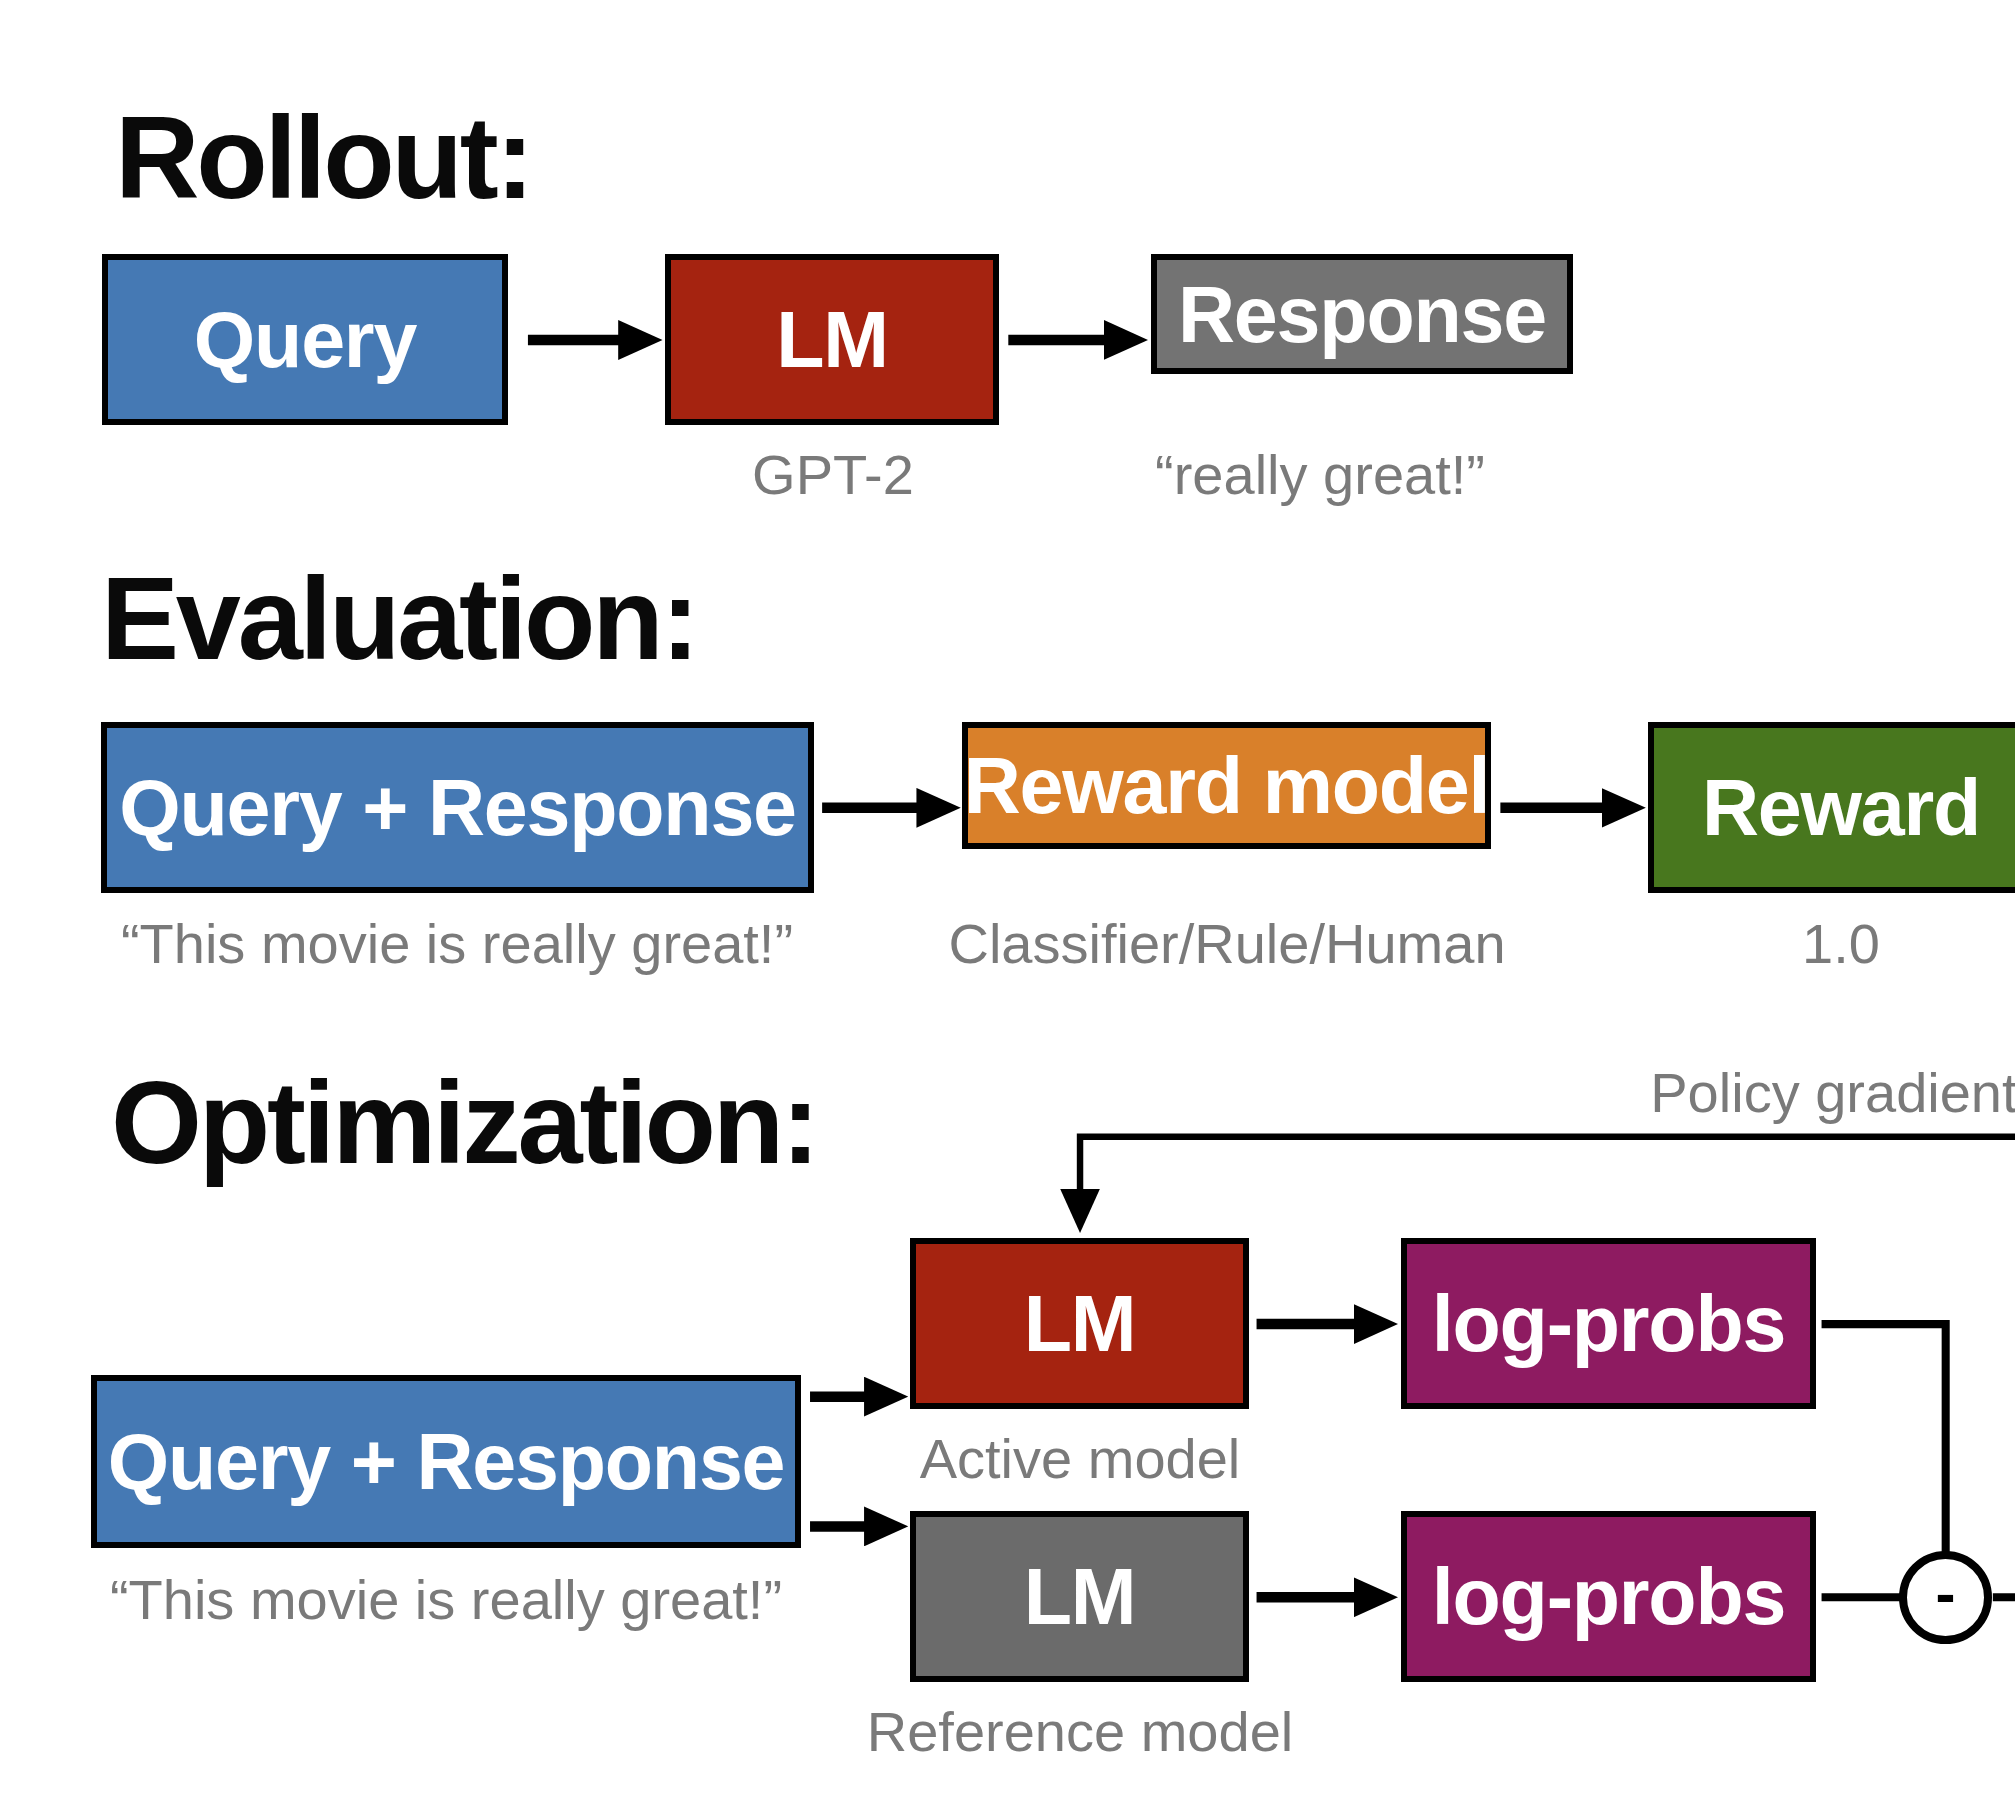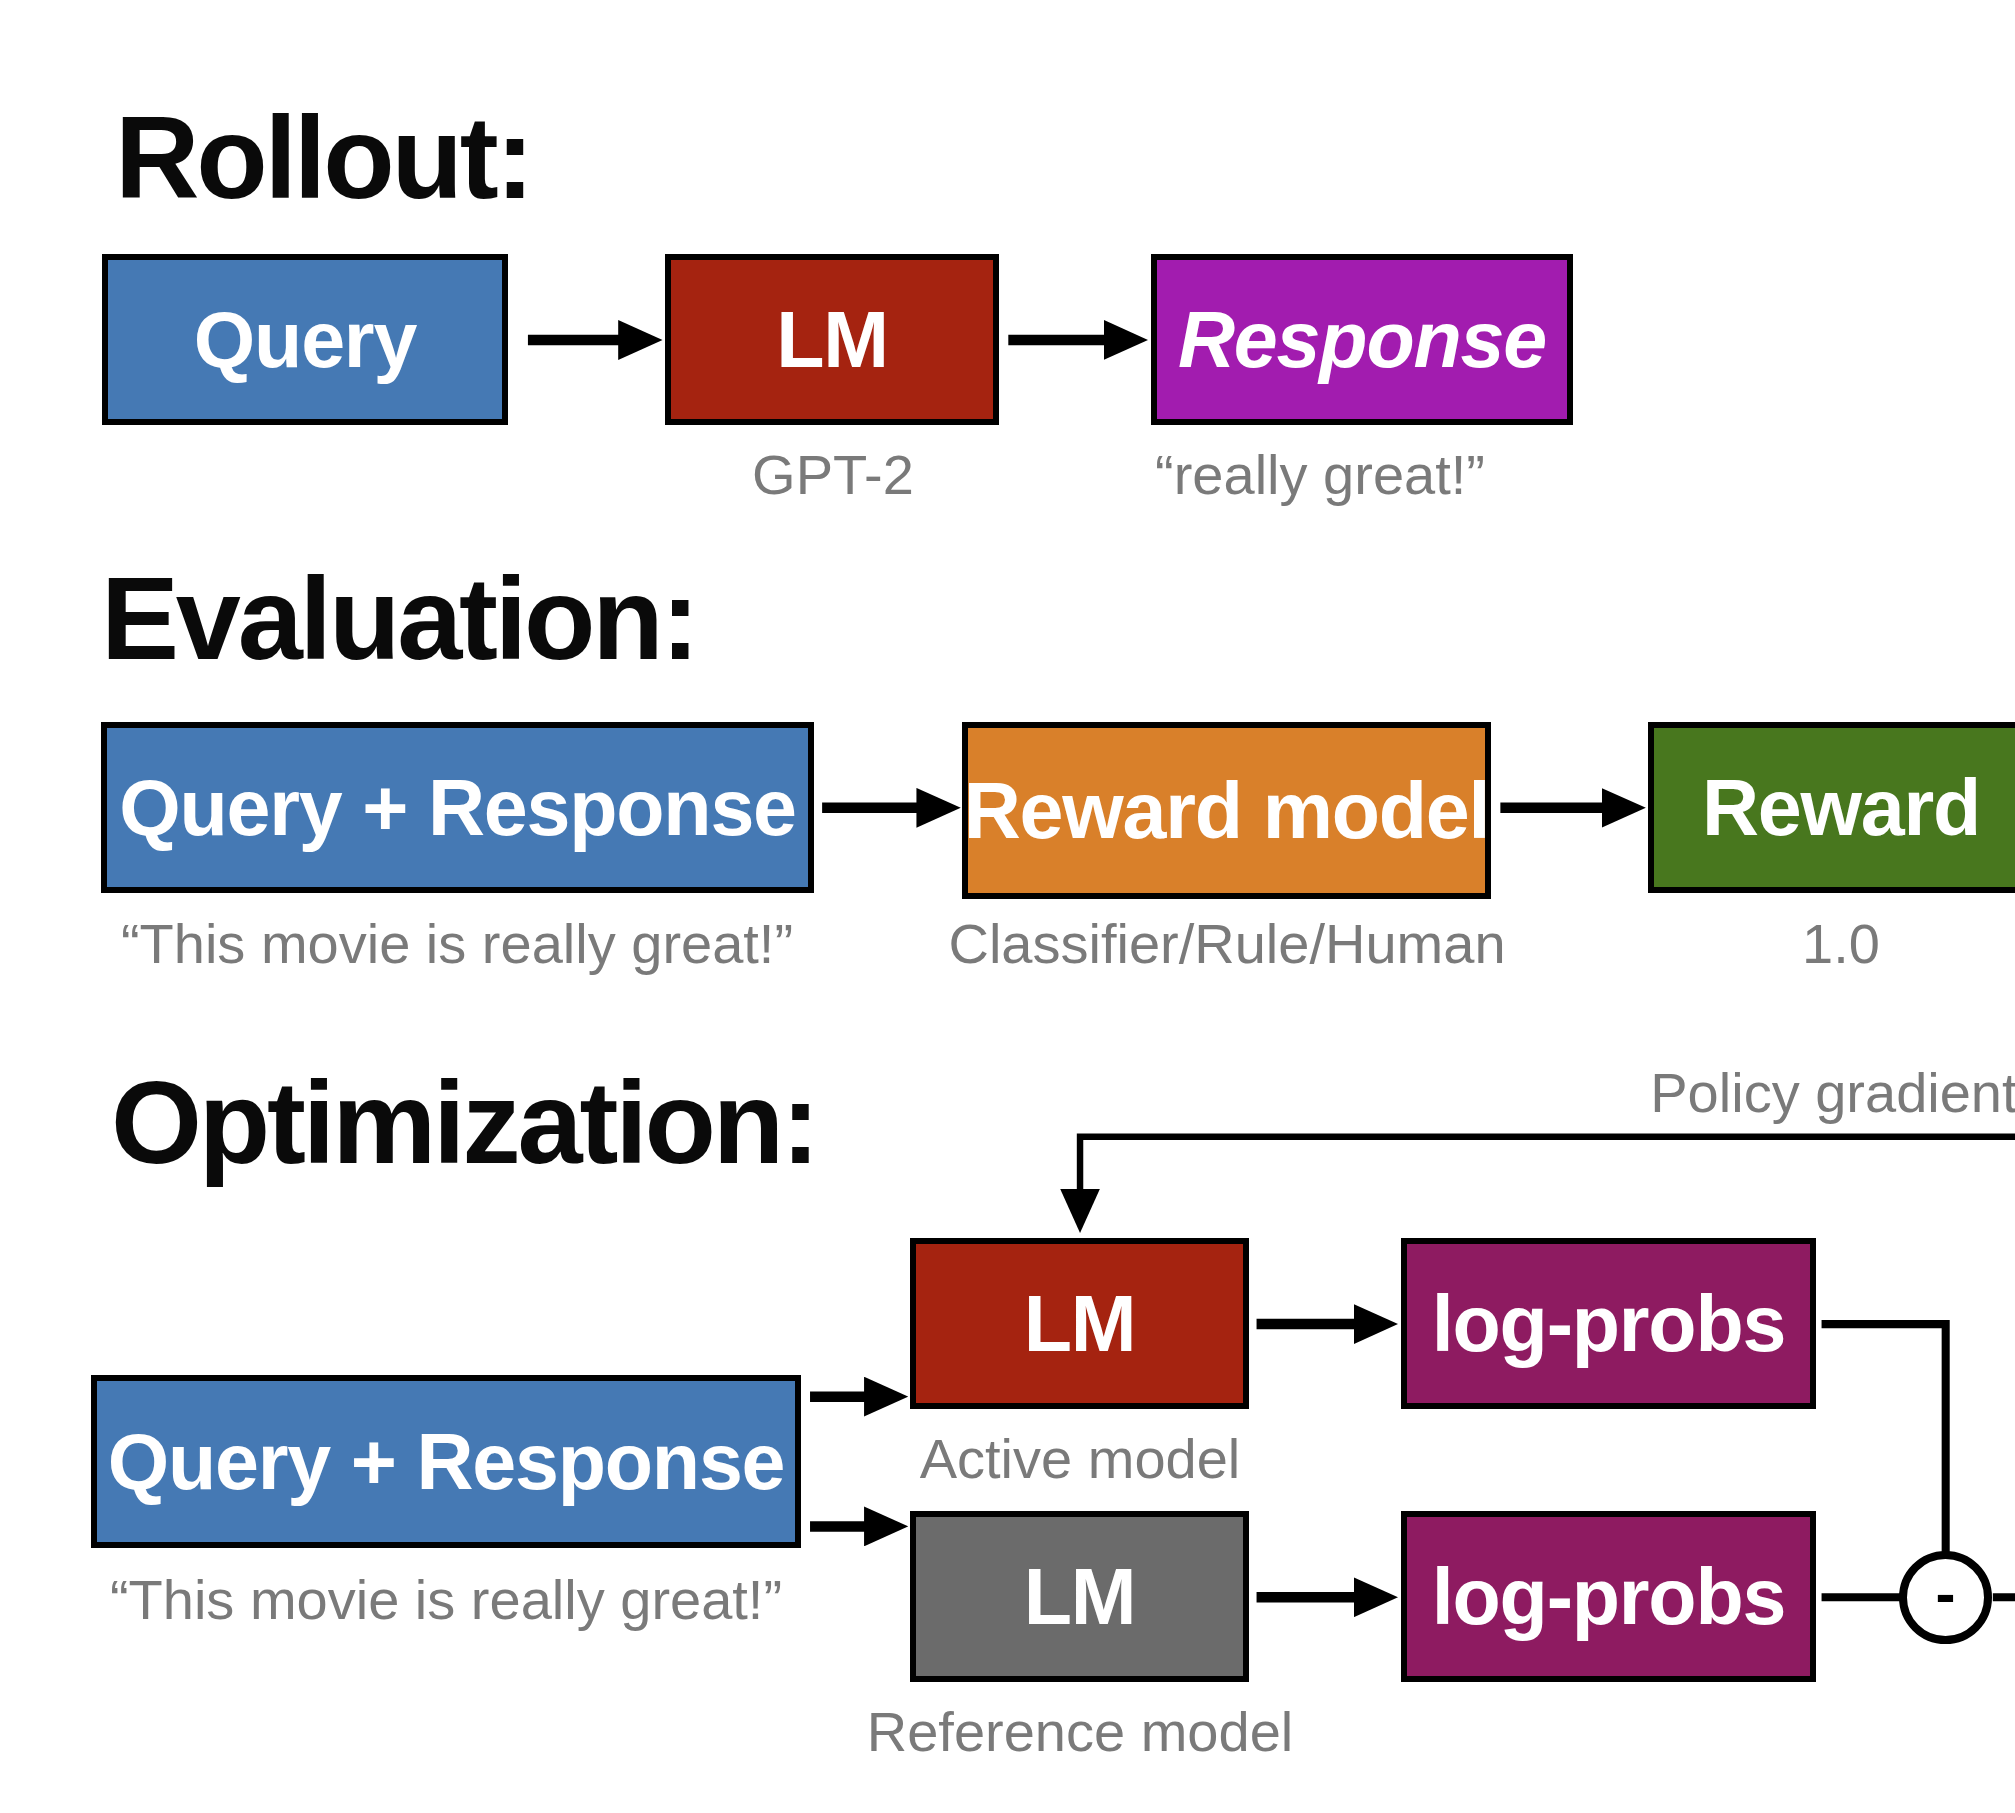--- a/index.html
+++ b/index.html
@@ -120,33 +120,33 @@
   </svg>
 
   <h2 class="heading" style="left:109px; top:93px;">Rollout:</h2>
 
   <div class="box" style="left: 102px; top: 254px; width: 406px; height: 171px; background: rgb(69, 121, 180);">
     <span class="label">Query</span>
   </div>
   <div class="box" style="left: 665px; top: 254px; width: 334px; height: 171px; background: rgb(165, 35, 16);">
     <span class="label">LM</span>
   </div>
-  <div class="box" style="left: 1151px; top: 254px; width: 422px; height: 171px; background: #a21caf; font-style: italic;">
+  <div class="box" style="left: 1151px; top: 254px; width: 422px; height: 120px; background: #737373;">
     <span class="label">Response</span>
   </div>
 
   <div class="caption" style="left:833px; top:443px;">GPT-2</div>
   <div class="caption" style="left:1320px; top:443px;">“really great!”</div>
 
   <h2 class="heading" style="left:95px; top:554px;">Evaluation:</h2>
 
   <div class="box" style="left: 101px; top: 722px; width: 713px; height: 171px; background: rgb(69, 121, 180);">
     <span class="label">Query + Response</span>
   </div>
-  <div class="box" style="left: 962px; top: 722px; width: 529px; height: 177px; background: rgb(217, 128, 42);">
+  <div class="box" style="left: 962px; top: 722px; width: 529px; height: 127px; background: rgb(217, 128, 42);">
     <span class="label">Reward model</span>
   </div>
   <div class="box" style="left: 1648px; top: 722px; width: 386px; height: 171px; background: rgb(72, 119, 30);">
     <span class="label">Reward</span>
   </div>
 
   <div class="caption" style="left:457px; top:912px;">“This movie is really great!”</div>
   <div class="caption" style="left:1227px; top:912px;">Classifier/Rule/Human</div>
   <div class="caption" style="left:1841px; top:912px;">1.0</div>
 

